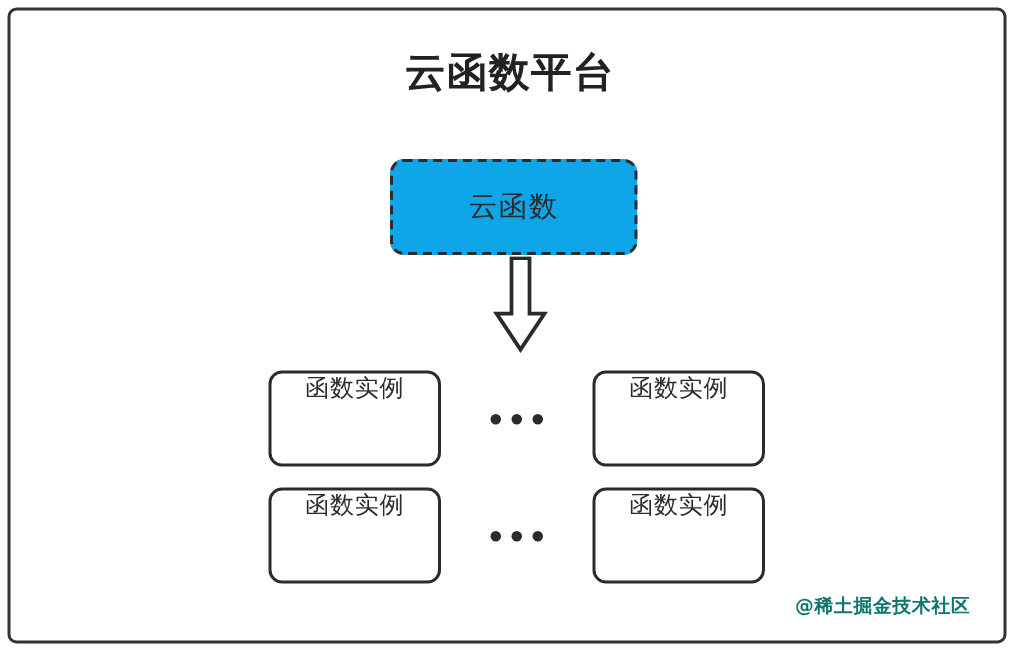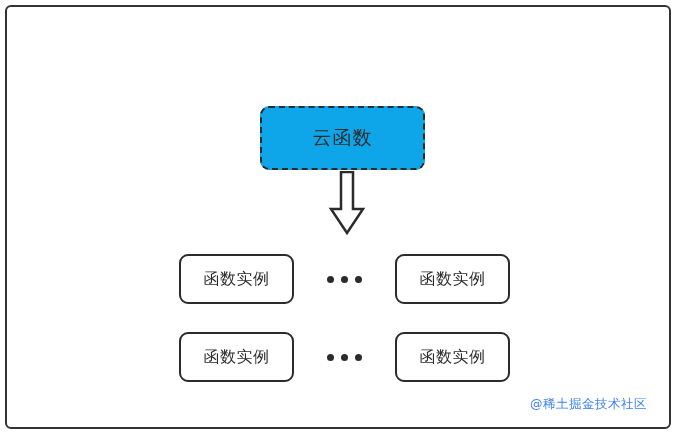--- a/index.html
+++ b/index.html
@@ -84,26 +84,26 @@
     display: flex;
     align-items: center;
     justify-content: space-between;
   }
   .instance-row.row-1 { top: 247px; }
   .instance-row.row-2 { top: 325px; }
 
   .instance-box {
     box-sizing: border-box;
     width: 115px;
-    height: 50px;
+    height: 64px;
     border: 2.5px solid #2b2b2b;
     border-radius: 9px;
     background: #ffffff;
     display: flex;
-    align-items: center;
+    align-items: flex-start;
     justify-content: center;
   }
   .instance-label {
     font-size: 16px;
     color: #2b2b2b;
     letter-spacing: 0.5px;
   }
 
   .ellipsis-separator {
     display: flex;
@@ -118,32 +118,34 @@
     border-radius: 50%;
     background: #2b2b2b;
   }
 
   
   .watermark {
     position: absolute;
     right: 22px;
     bottom: 14px;
     font-size: 12.5px;
-    color: #3b82f6;
+    color: #0f766e;
     letter-spacing: 0.5px;
     white-space: nowrap;
+    font-weight: bold;
   }
 </style>
 </head>
 <body>
 
 <div id="canvas">
 
   <div class="platform-frame">
 
+    <div class="platform-title">云函数平台</div>
 
     <div class="cloud-function-node">
       <span class="cloud-function-label">云函数</span>
     </div>
 
     <svg class="flow-arrow" viewBox="0 0 42 66">
       <polygon points="15,1 27,1 27,38 37,38 21,62 5,38 15,38" fill="#ffffff" stroke="#2b2b2b" stroke-width="2.5" stroke-linejoin="miter"></polygon>
     </svg>
 
     <div class="instance-row row-1">

